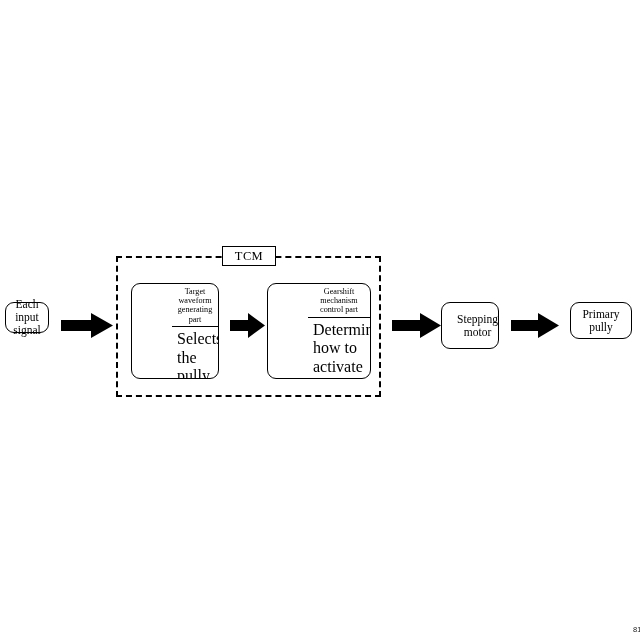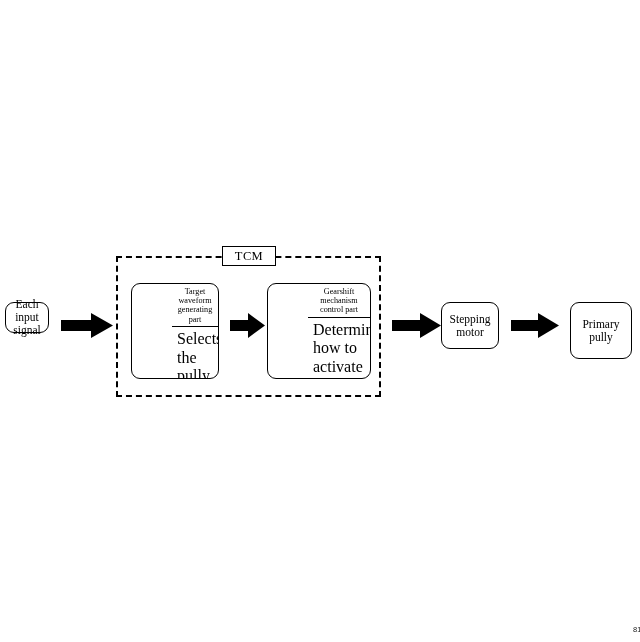--- a/index.html
+++ b/index.html
@@ -155,31 +155,31 @@
 accordance with the
 target waveform.</div>
   </div>
 
   <span class="arrow" style="left:392px; top:313px; width:49px; height:25px;">
     <svg width="49" height="25" viewBox="0 0 49 25" aria-hidden="true">
       <polygon points="0,7 28,7 28,0 49,12.5 28,25 28,18 0,18" fill="#000000"></polygon>
     </svg>
   </span>
 
-  <div class="node" style="left:441px; top:302px; width:58px; height:47px;">
+  <div class="node" style="left:441px; top:302px; width:58px; height:47px;justify-content:flex-end;">
     <span class="node-text">Stepping
 motor</span>
   </div>
 
   <span class="arrow" style="left:511px; top:313px; width:48px; height:25px;">
     <svg width="48" height="25" viewBox="0 0 48 25" aria-hidden="true">
       <polygon points="0,7 27,7 27,0 48,12.5 27,25 27,18 0,18" fill="#000000"></polygon>
     </svg>
   </span>
 
-  <div class="node" style="left:570px; top:302px; width:62px; height:57px;">
+  <div class="node" style="left:570px; top:302px; width:62px; height:37px;">
     <span class="node-text">Primary
 pully</span>
   </div>
 
   <div class="ref-code" style="left:601px; top:625px;margin-left:32px;">8183aaf4</div>
 
 </div>
 
 </body></html>

